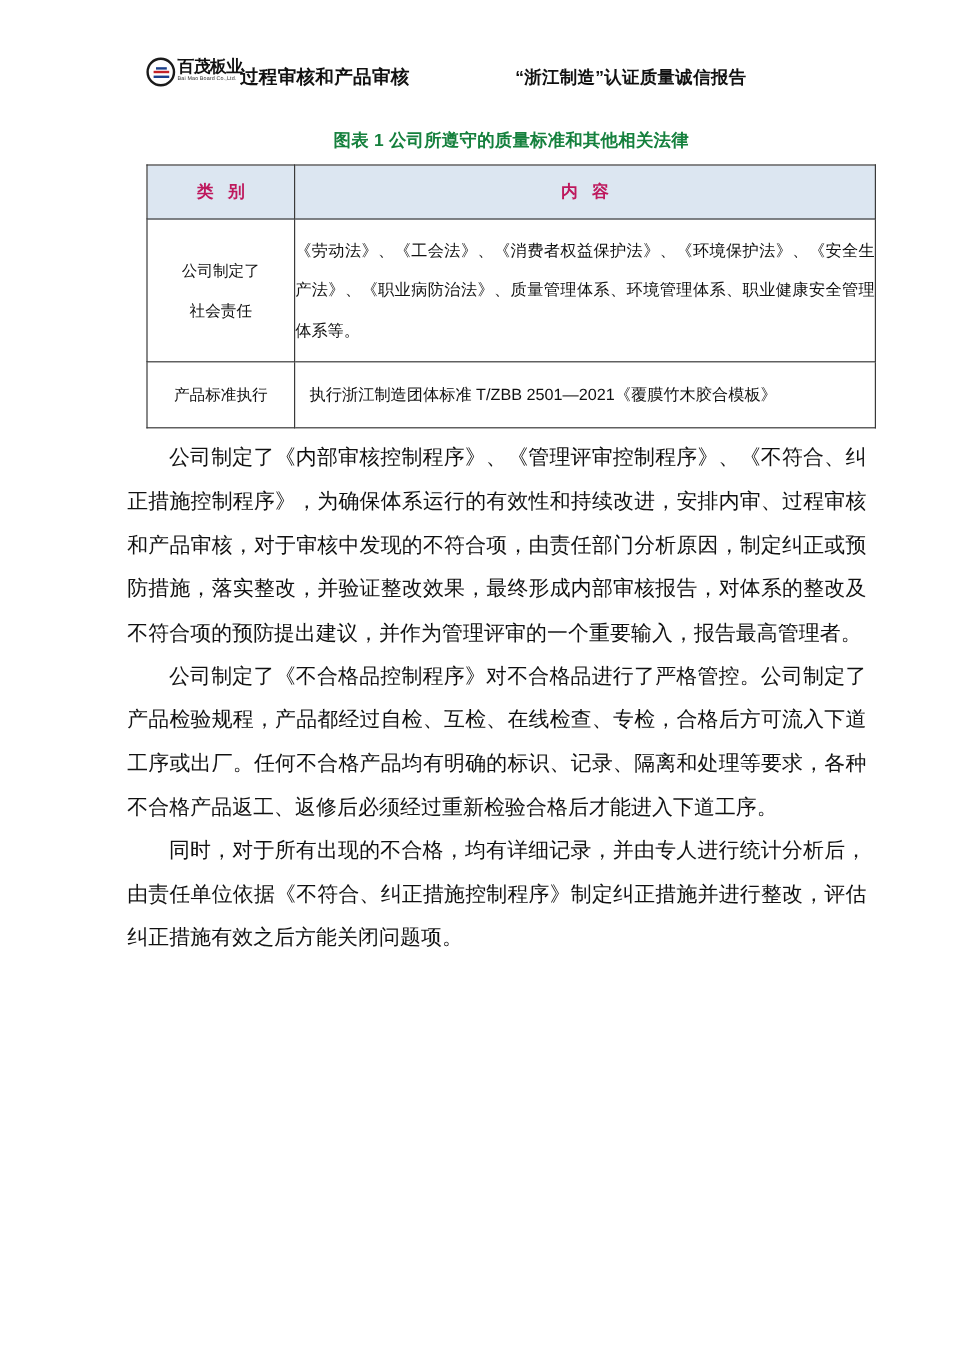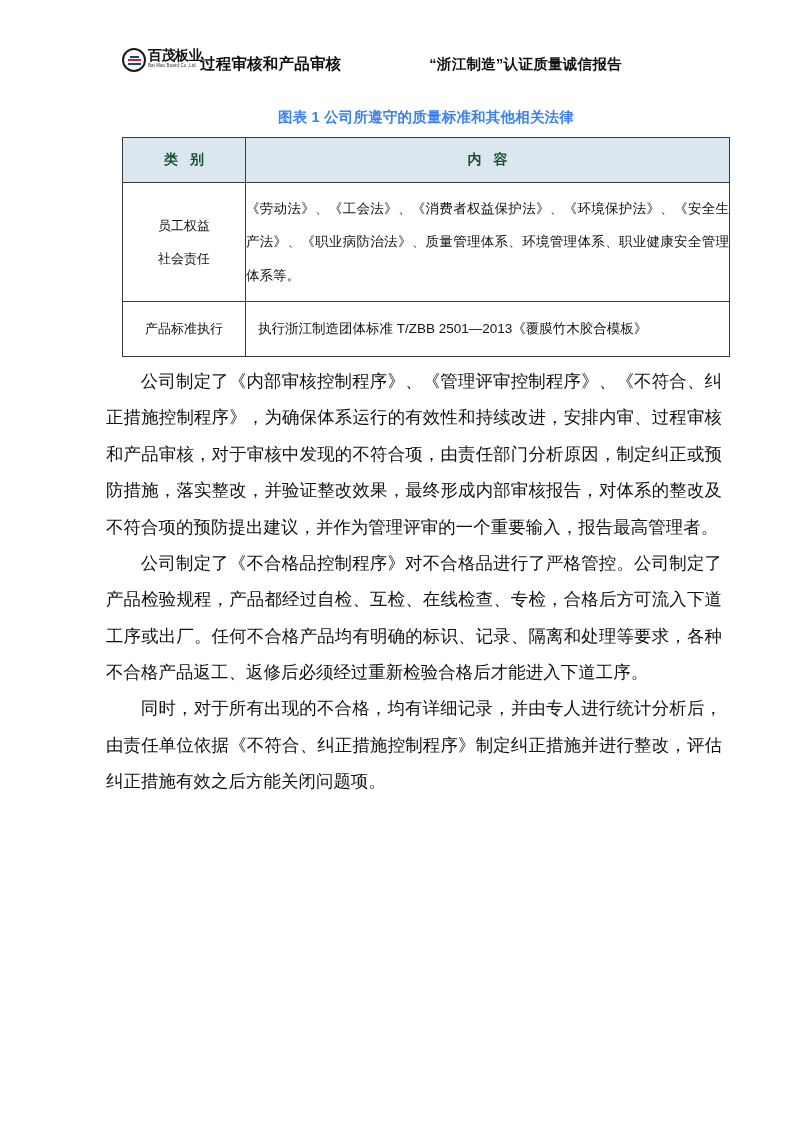--- a/index.html
+++ b/index.html
@@ -97,21 +97,21 @@
 
   
   .table-caption {
     position: absolute;
     left: 122px;
     top: 108px;
     width: 608px;
     text-align: center;
     font-size: 14.5px;
     font-weight: bold;
-    color: #3b82f6;
+    color: #15803d;
     letter-spacing: 0.2px;
   }
 
   
   .std-table {
     position: absolute;
     left: 122px;
     top: 137px;
     width: 608px;
     border-collapse: collapse;
@@ -122,21 +122,21 @@
     border: 1.2px solid #3a3a3a;
     padding: 0;
     vertical-align: middle;
   }
   .col-cat { width: 123px; }
   .std-table thead th {
     background: #dce6f1;
     height: 44px;
     font-size: 14px;
     font-weight: bold;
-    color: #14532d;
+    color: #be185d;
     text-align: center;
     letter-spacing: 4px;
     text-indent: 4px;
   }
   .cat-cell {
     text-align: center;
     font-size: 13px;
     color: #111111;
     line-height: 2.55;
     padding: 6px 4px;
@@ -218,30 +218,30 @@
     </colgroup>
     <thead>
       <tr>
         <th>类  别</th>
         <th>内  容</th>
       </tr>
     </thead>
     <tbody>
       <tr class="row-tall">
         <td class="cat-cell">
-          <span class="ln">员工权益</span>
+          <span class="ln">公司制定了</span>
           <span class="ln">社会责任</span>
         </td>
         <td class="content-cell">《劳动法》、《工会法》、《消费者权益保护法》、《环境保护法》、《安全生产法》、《职业病防治法》、质量管理体系、环境管理体系、职业健康安全管理体系等。</td>
       </tr>
       <tr class="row-short">
         <td class="cat-cell">
           <span class="ln">产品标准执行</span>
         </td>
-        <td class="content-cell single">执行浙江制造团体标准 T/ZBB 2501—2013《覆膜竹木胶合模板》</td>
+        <td class="content-cell single">执行浙江制造团体标准 T/ZBB 2501—2021《覆膜竹木胶合模板》</td>
       </tr>
     </tbody>
   </table>
 
   <div class="body-text">
     <p>公司制定了《内部审核控制程序》、《管理评审控制程序》、《不符合、纠正措施控制程序》，为确保体系运行的有效性和持续改进，安排内审、过程审核和产品审核，对于审核中发现的不符合项，由责任部门分析原因，制定纠正或预防措施，落实整改，并验证整改效果，最终形成内部审核报告，对体系的整改及不符合项的预防提出建议，并作为管理评审的一个重要输入，报告最高管理者。</p>
     <p>公司制定了《不合格品控制程序》对不合格品进行了严格管控。公司制定了产品检验规程，产品都经过自检、互检、在线检查、专检，合格后方可流入下道工序或出厂。任何不合格产品均有明确的标识、记录、隔离和处理等要求，各种不合格产品返工、返修后必须经过重新检验合格后才能进入下道工序。</p>
     <p>同时，对于所有出现的不合格，均有详细记录，并由专人进行统计分析后，由责任单位依据《不符合、纠正措施控制程序》制定纠正措施并进行整改，评估纠正措施有效之后方能关闭问题项。</p>
   </div>
 

